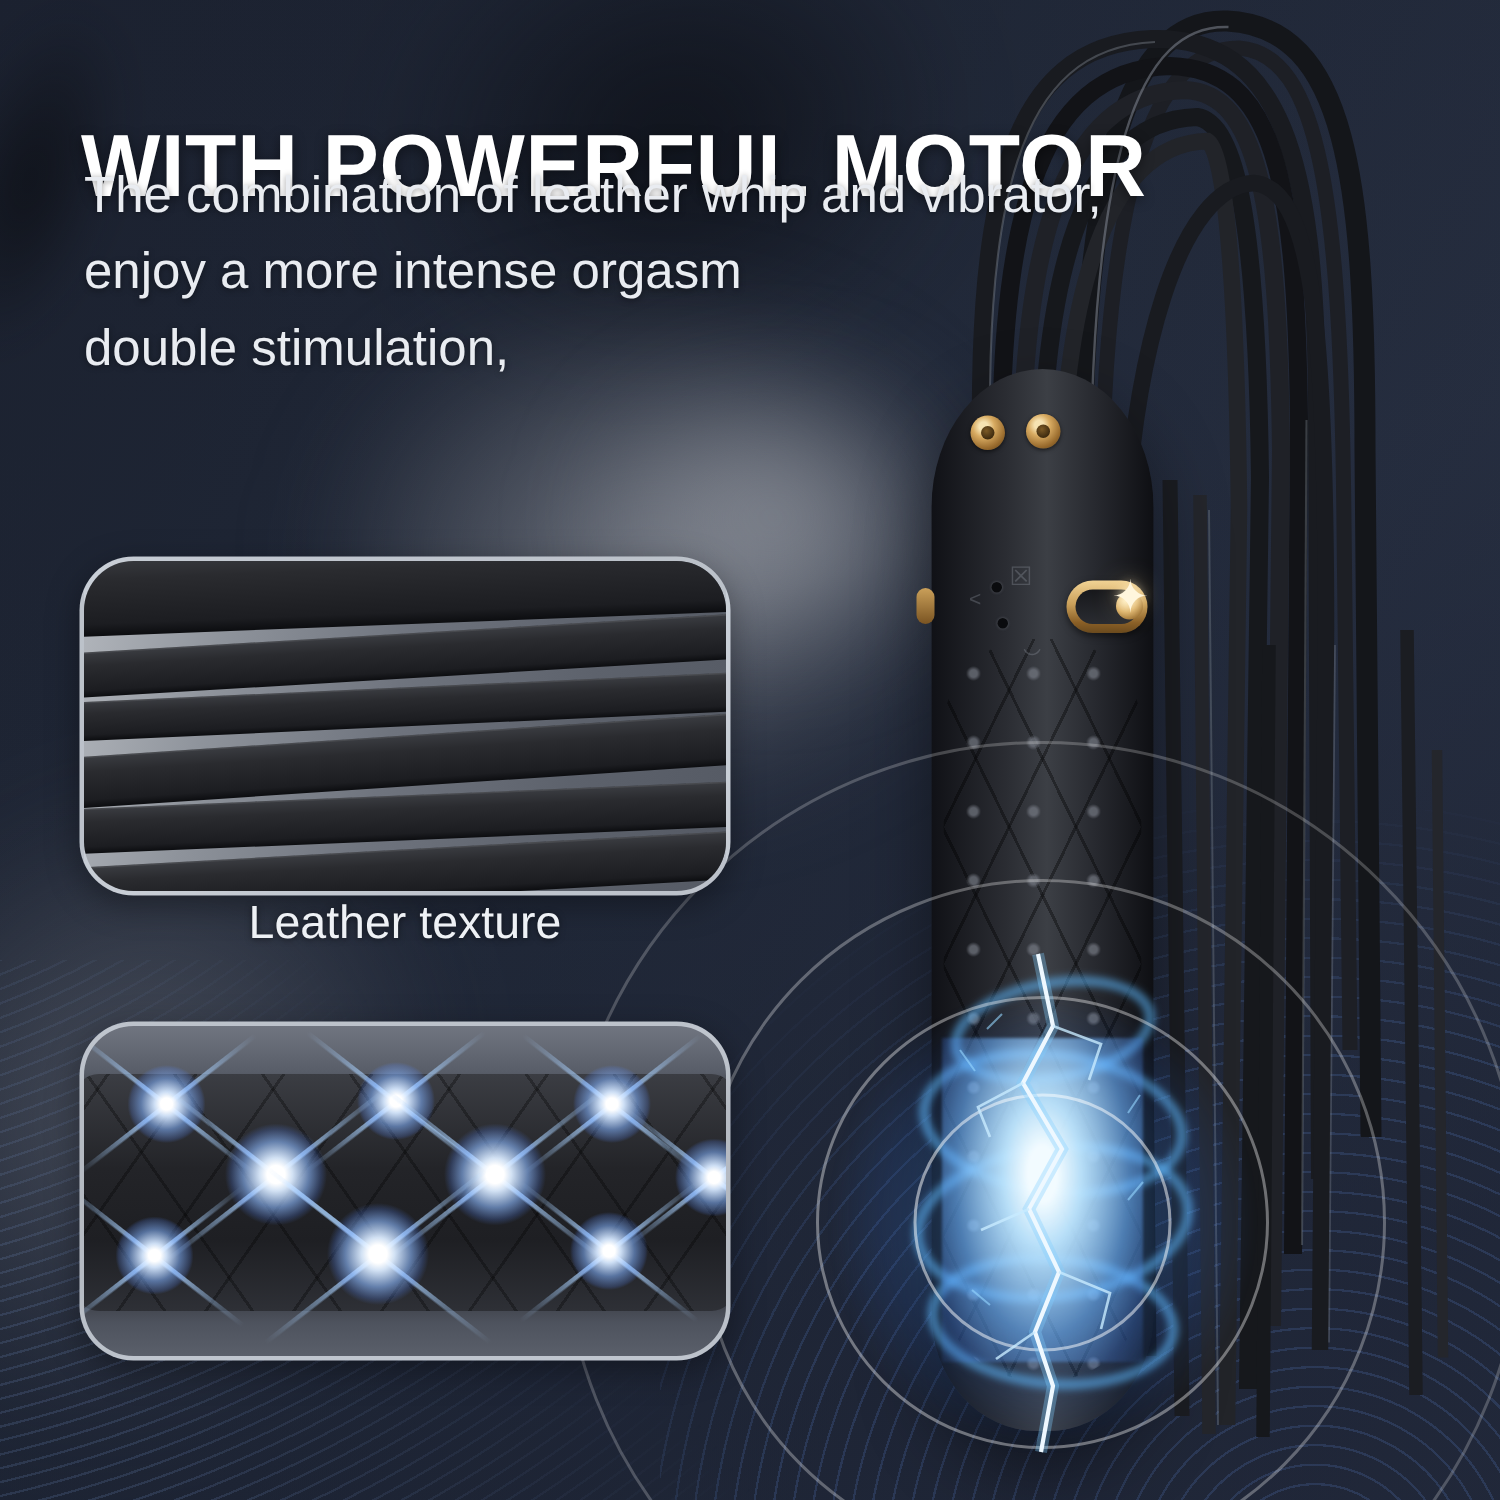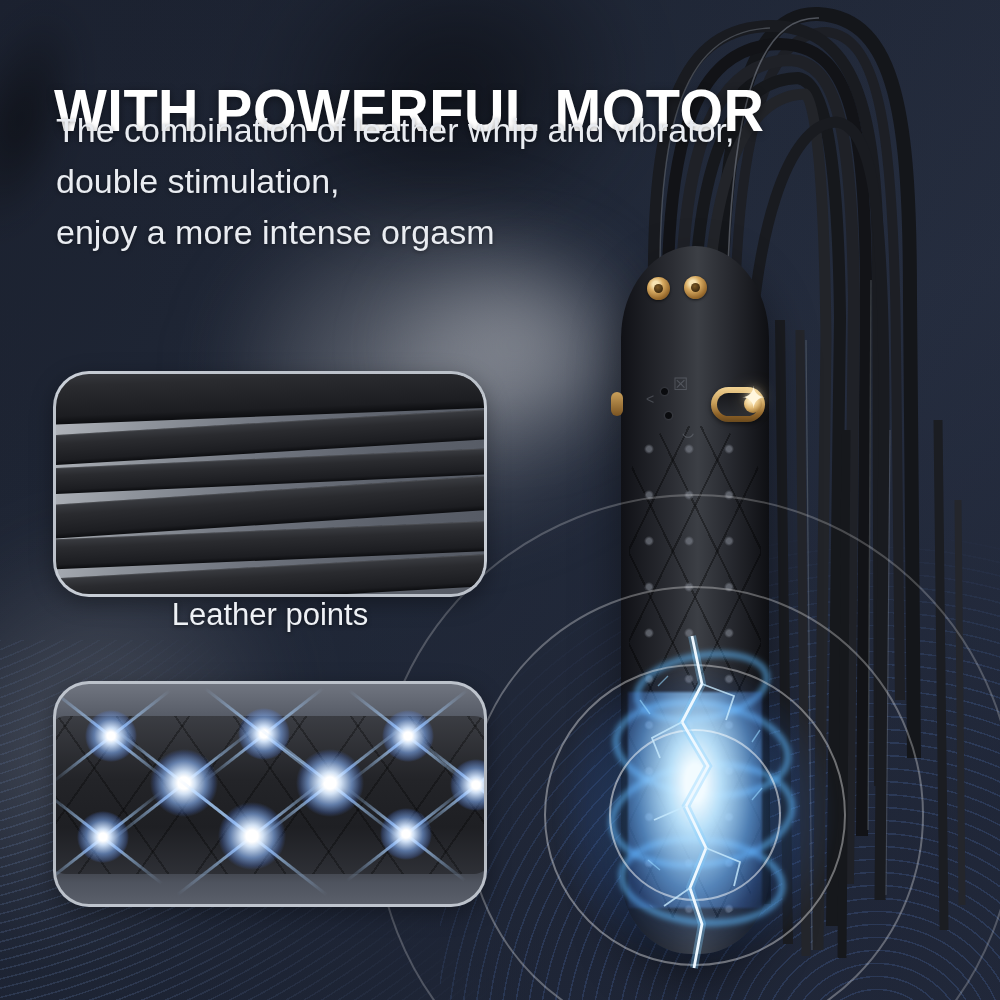--- a/index.html
+++ b/index.html
@@ -187,21 +187,21 @@
   </svg>
 
   <div class="inset" id="inset-leather">
     <div class="strapbar" style="top:-12px;height:54px;transform:rotate(-2.2deg);"></div>
     <div class="strapbar" style="top:48px;height:30px;transform:rotate(-3.4deg);"></div>
     <div class="strapbar" style="top:84px;height:26px;transform:rotate(-2.6deg);"></div>
     <div class="strapbar" style="top:116px;height:34px;transform:rotate(-3.8deg);"></div>
     <div class="strapbar" style="top:156px;height:30px;transform:rotate(-2.4deg);"></div>
     <div class="strapbar" style="top:192px;height:32px;transform:rotate(-3.2deg);"></div>
   </div>
-  <div class="callout-label" id="label-leather">Leather points</div>
+  <div class="callout-label" id="label-leather">Leather texture</div>
 
   <div class="inset" id="inset-points">
     <div class="cyl"></div>
     <div class="sp" style="left:55px;top:52px;">
         <span class="b b1"></span>
         <span class="b b2"></span>
         <span class="c"></span>
       </div>
     <div class="sp" style="left:208px;top:50px;">
         <span class="b b1"></span>
@@ -241,17 +241,17 @@
     <div class="sp" style="left:350px;top:150px;">
         <span class="b b1"></span>
         <span class="b b2"></span>
         <span class="c"></span>
       </div>
   </div>
 
   <h1 class="heading">WITH POWERFUL MOTOR</h1>
   <div class="desc">
     <div>The combination of leather whip and vibrator,</div>
+    <div>enjoy a more intense orgasm</div>
     <div>double stimulation,</div>
-    <div>enjoy a more intense orgasm</div>
   </div>
 
 </div>
 
 </body></html>

